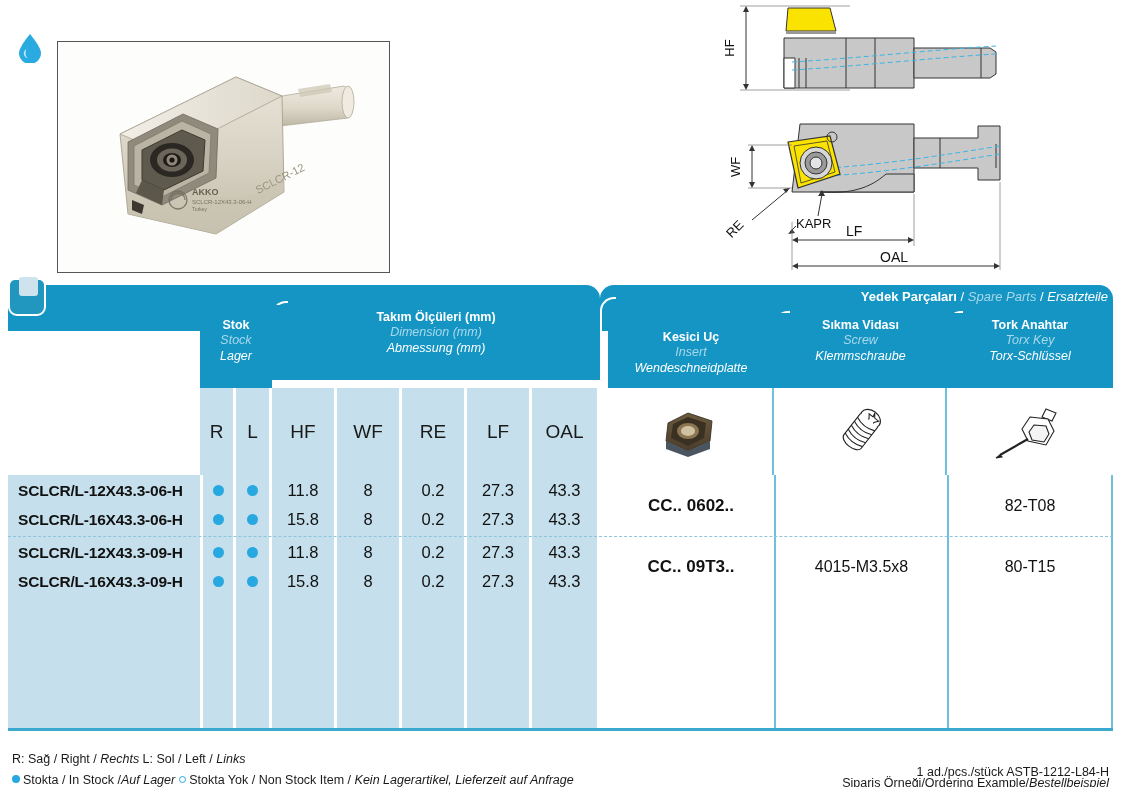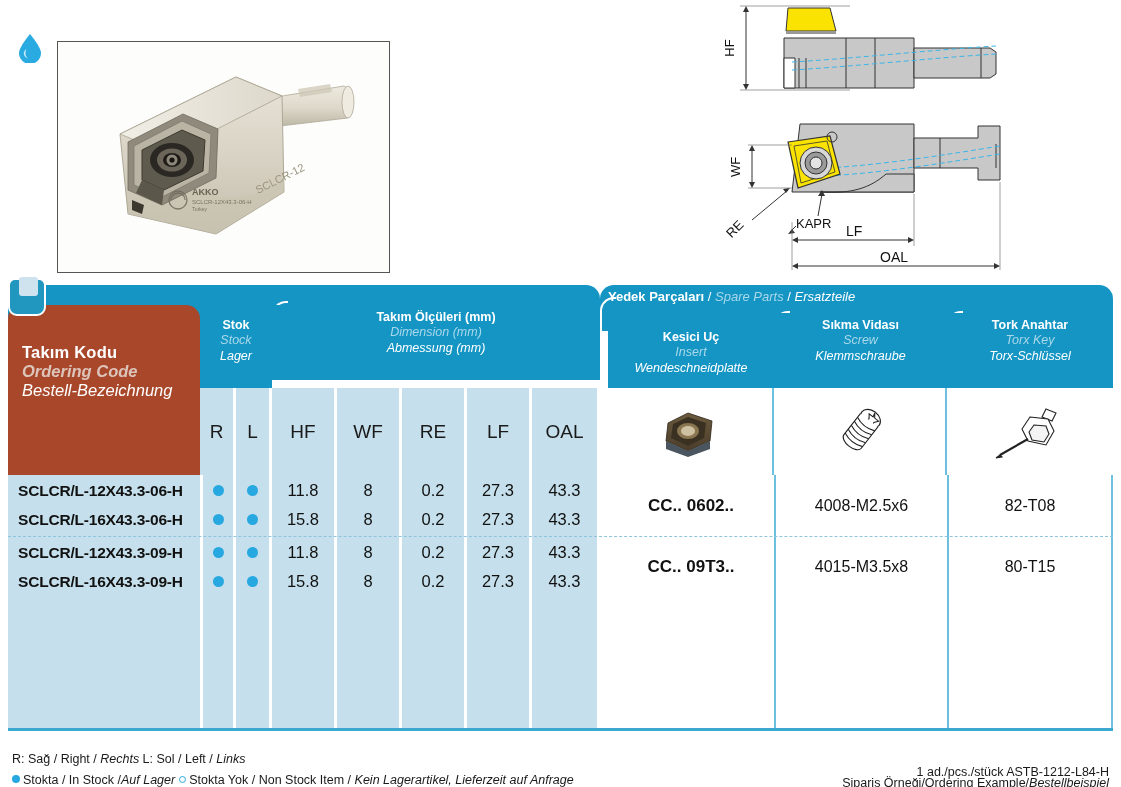--- a/index.html
+++ b/index.html
@@ -64,21 +64,21 @@
     position: absolute;
     border-left: 2px solid #ffffff;
     border-top: 2px solid #ffffff;
     border-radius: 14px 0 0 0;
     width: 16px;
   }
 
   
   #spare-parts-label {
     position: absolute; left: 600px; top: 4px; width: 500px;
-    text-align: left; font-size: 13px; color: #ffffff;
+    text-align: right; font-size: 13px; color: #ffffff;
   }
   #spare-parts-label .sp-tr { font-weight: bold; }
   #spare-parts-label .sp-en { color: #a8d8ea; font-style: italic; }
   #spare-parts-label .sp-de { font-style: italic; }
 
   
   .hdr-col {
     position: absolute; top: 28px; height: 75px;
     background: #1595c4;
     color: #ffffff;
@@ -394,25 +394,20 @@
     <span class="c-de">Klemmschraube</span>
   </div>
   <div class="hdr-divider-curve" style="left:939px; top:26px; height:20px;"></div>
 
   <div class="hdr-col" style="left:939px; width:166px; top:28px;">
     <span class="c-tr">Tork Anahtar</span>
     <span class="c-en">Torx Key</span>
     <span class="c-de">Torx-Schlüssel</span>
   </div>
 
-  <div id="ordering-code-block">
-    <span class="oc-tr">Takım Kodu</span>
-    <span class="oc-en">Ordering Code</span>
-    <span class="oc-de">Bestell-Bezeichnung</span>
-  </div>
 
   <div class="sub-hdr-cell" style="left:192px; width:36px;">R</div>
   <div class="sub-hdr-cell" style="left:228px; width:36px;">L</div>
   <div class="sub-hdr-cell" style="left:264px; width:65px;">HF</div>
   <div class="sub-hdr-cell" style="left:329px; width:65px;">WF</div>
   <div class="sub-hdr-cell" style="left:394px; width:65px;">RE</div>
   <div class="sub-hdr-cell" style="left:459px; width:65px;">LF</div>
   <div class="sub-hdr-cell" style="left:524px; width:68px;">OAL</div>
 
   <div class="sp-img-cell" style="left:600px; width:166px;">
@@ -525,21 +520,20 @@
           <span class="dot"></span>
         </div>
       <div class="cell" style="left:264px; width:62px;">15.8</div>
       <div class="cell" style="left:329px; width:62px;">8</div>
       <div class="cell" style="left:394px; width:62px;">0.2</div>
       <div class="cell" style="left:459px; width:62px;">27.3</div>
       <div class="cell" style="left:524px; width:65px;">43.3</div>
     </div>
 
     <div class="sp-cell bold" style="left:600px; top:1px; width:166px; height:60px;">CC.. 0602..</div>
-    <div class="sp-cell" style="left:768px; top:1px; width:171px; height:60px;">4008-M2.5x6</div>
     <div class="sp-cell" style="left:941px; top:1px; width:162px; height:60px;">82-T08</div>
 
     <div class="sp-cell bold" style="left:600px; top:63px; width:166px; height:58px;">CC.. 09T3..</div>
     <div class="sp-cell" style="left:768px; top:63px; width:171px; height:58px;">4015-M3.5x8</div>
     <div class="sp-cell" style="left:941px; top:63px; width:162px; height:58px;">80-T15</div>
   </div>
 
   <div id="table-bottom-rule"></div>
 </div>
 

